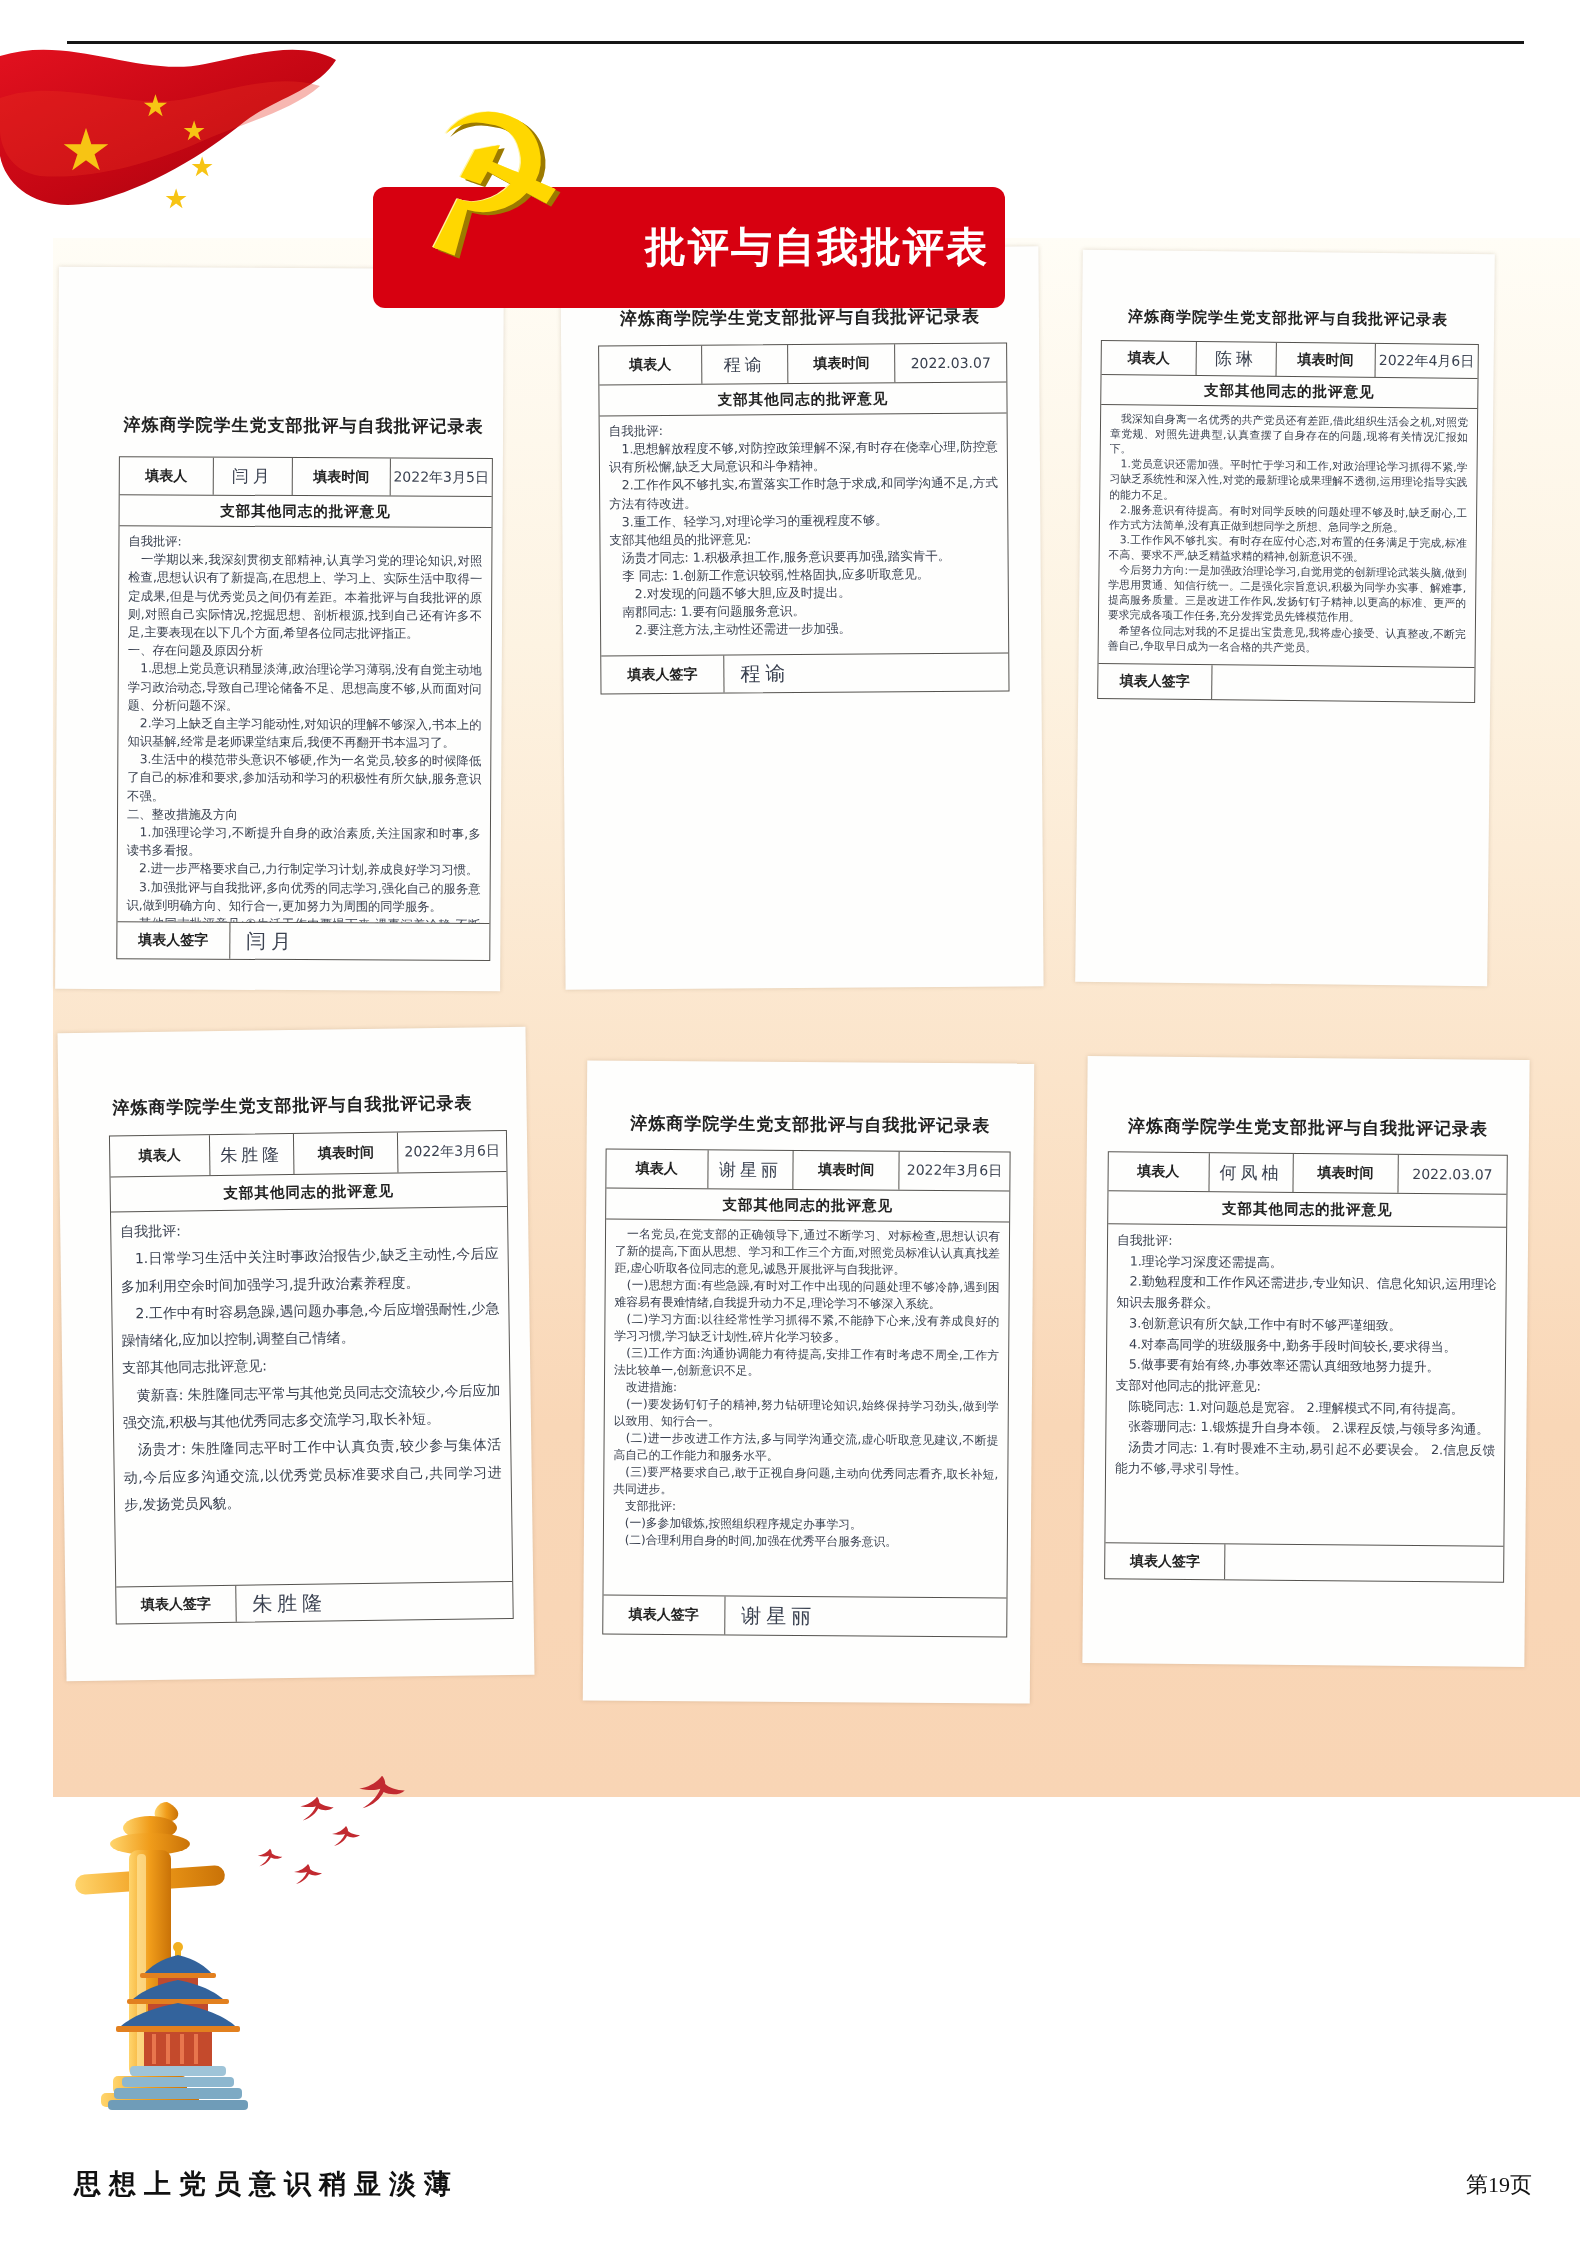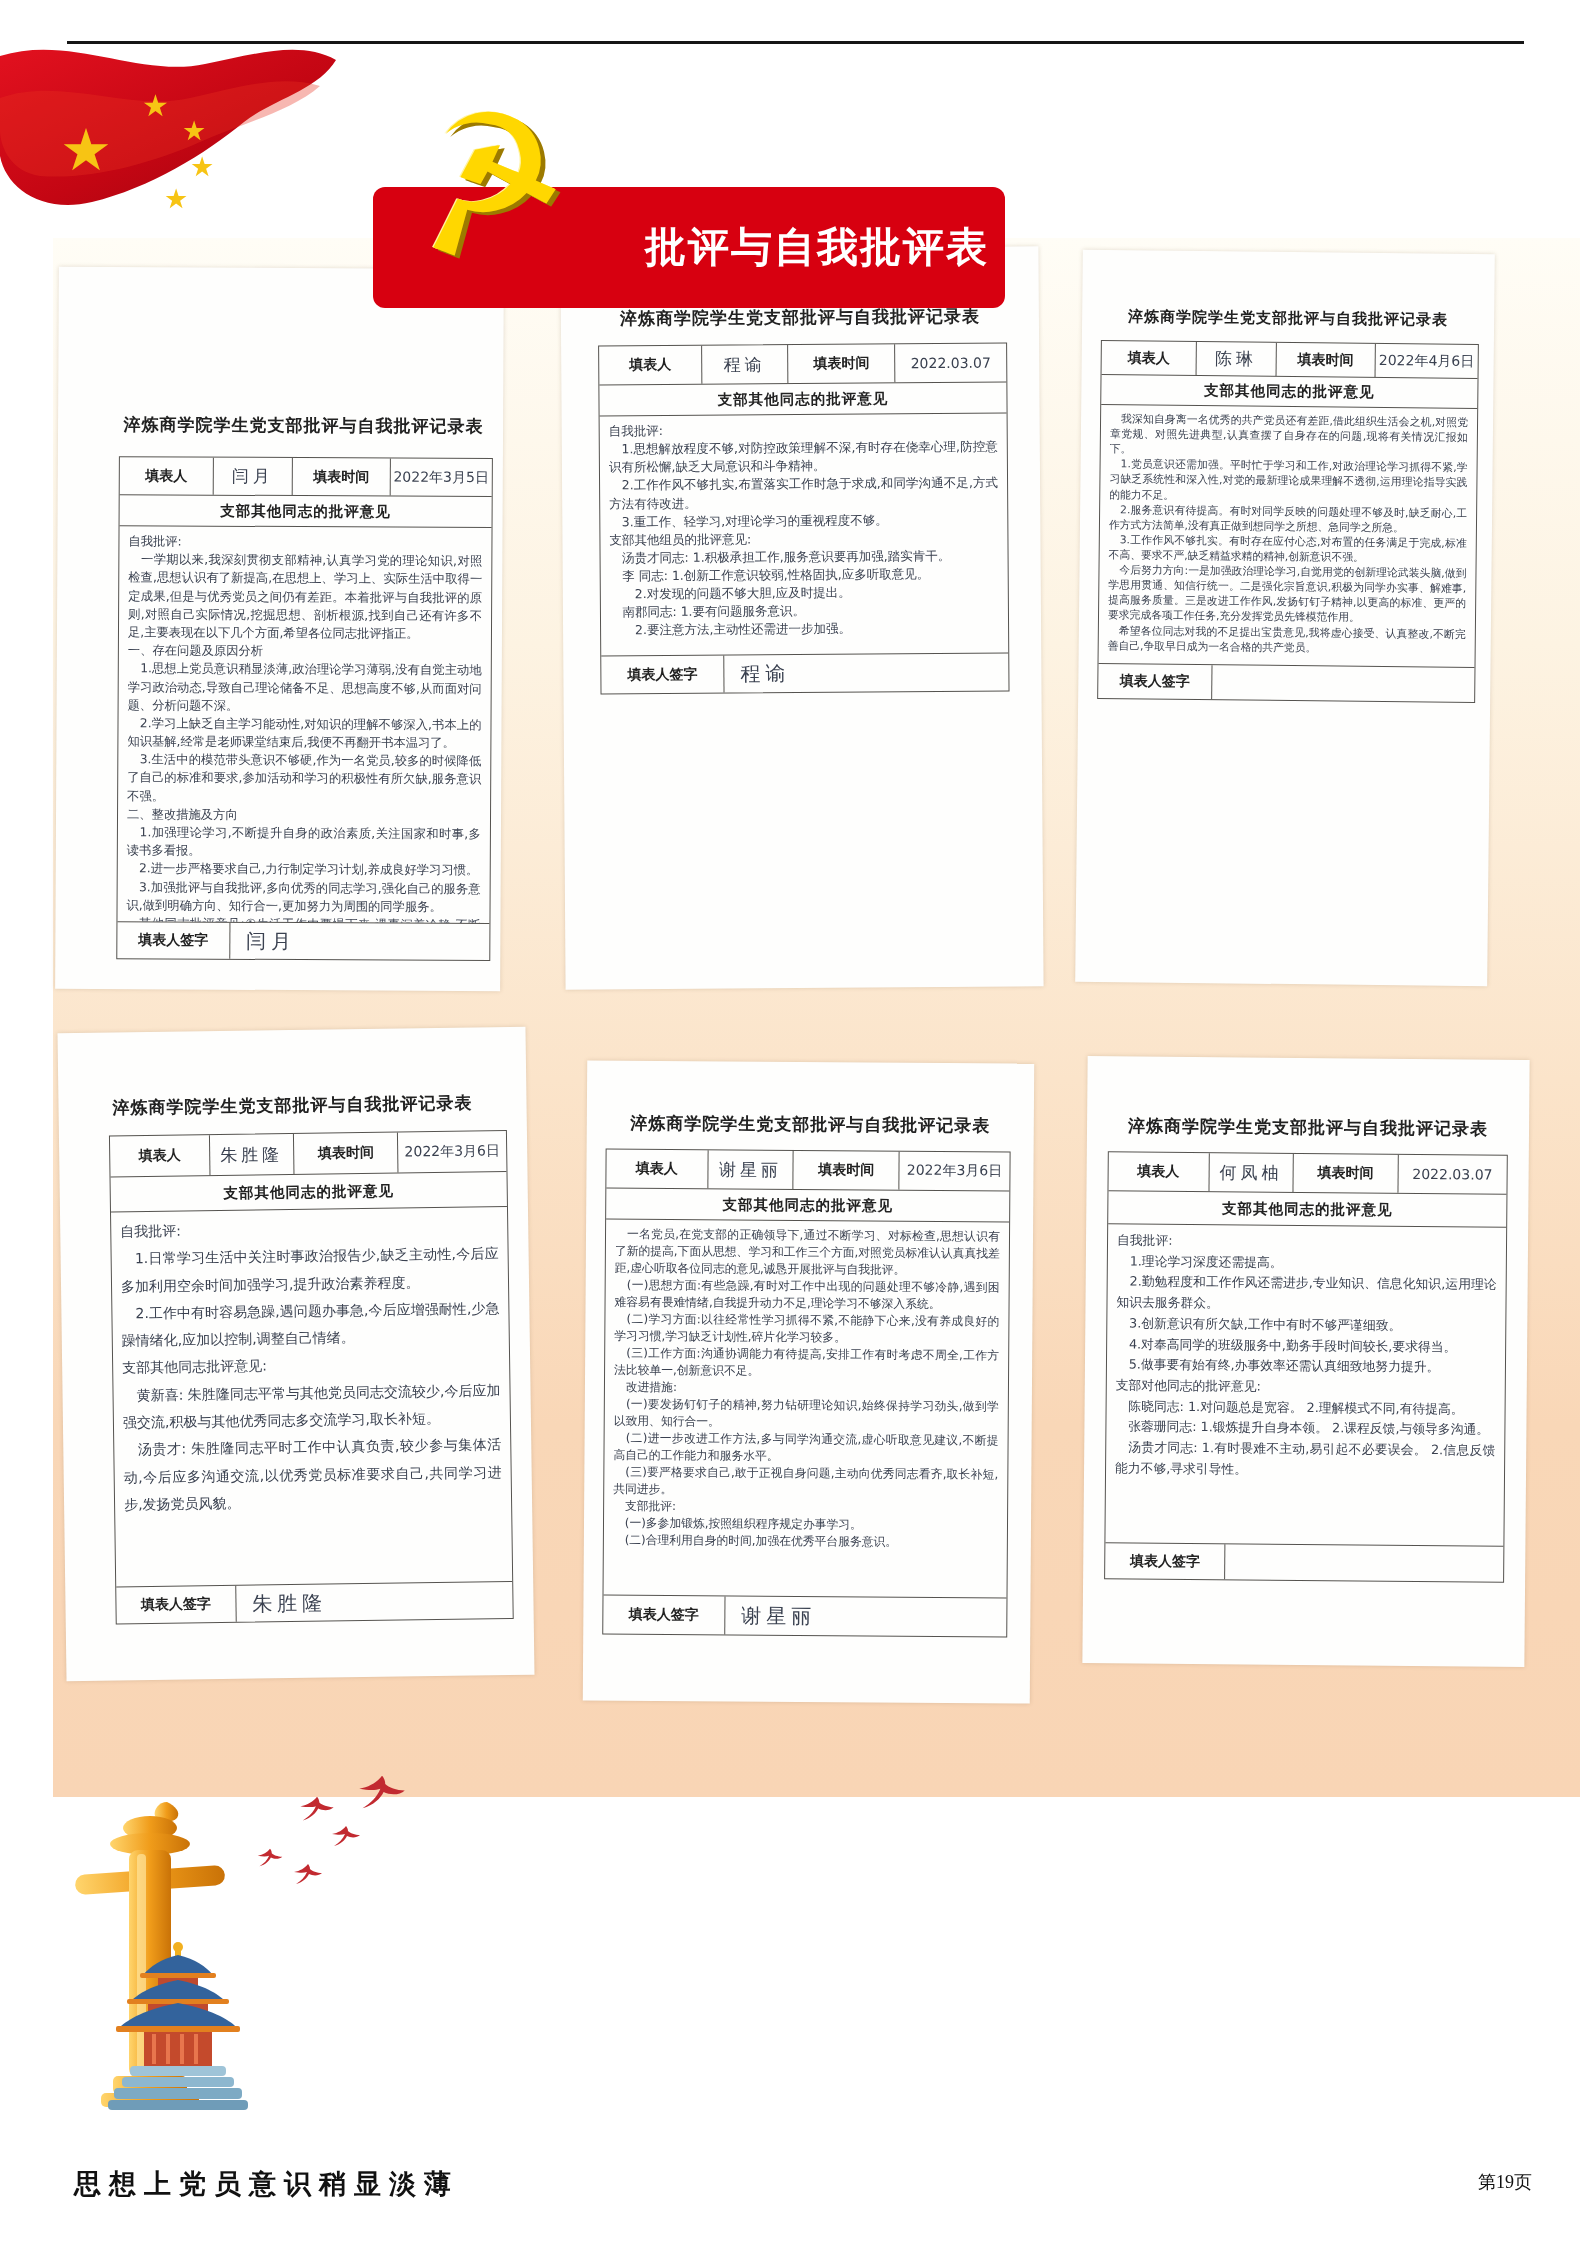--- a/index.html
+++ b/index.html
@@ -96,21 +96,21 @@
   .pillar{position:absolute;left:55px;top:1800px;z-index:2;}
   .temple{position:absolute;left:108px;top:1940px;z-index:3;}
   .bird{position:absolute;z-index:2;}
   .b1{left:356px;top:1772px;} .b2{left:298px;top:1794px;} .b3{left:330px;top:1824px;}
   .b4{left:256px;top:1847px;} .b5{left:292px;top:1862px;}
 
   
   .footer-left{position:absolute;left:74px;top:2166px;font-family:"Liberation Serif",serif;
         font-weight:700;font-size:27px;letter-spacing:8px;color:#111;}
   .footer-right{position:absolute;right:56px;top:2170px;font-family:"Liberation Serif",serif;
-        font-size:18px;color:#111;}
+        font-size:22px;color:#111;}
 </style>
 </head>
 <body>
 
 <div class="page">
 
   <div class="top-rule"></div>
 
   <svg class="flag" viewBox="0 0 336 200">
     <defs>

